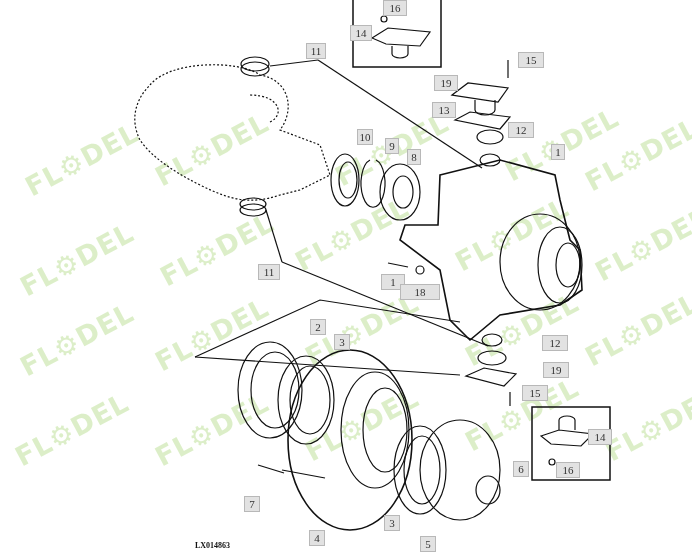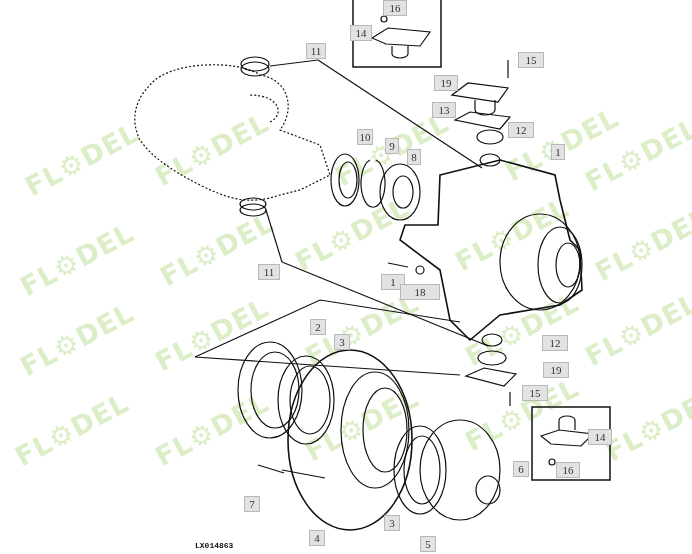--- a/index.html
+++ b/index.html
@@ -12,21 +12,21 @@
     box-sizing:border-box; height:16px;
   }
   .wm {
     position:absolute; color:#d6ecbf; font-family:"DejaVu Sans", sans-serif;
     font-weight:bold; font-size:27px; letter-spacing:1px;
     transform:rotate(-28deg); transform-origin:left top; white-space:nowrap;
     pointer-events:none; opacity:0.85;
   }
   .fig-id {
     position:absolute; left:148px; top:541px; font-size:8px; font-weight:bold;
-    color:#111; font-family:Liberation Mono, monospace;padding-left:47px;
+    color:#111; font-family:Liberation Serif, serif;padding-left:47px;
   }
 </style>
 </head>
 <body>
 
 <div id="stage">
   <div id="wm-layer">
       <div class="wm" style="left: 20px; top: 175px;">FL⚙DEL</div>
       <div class="wm" style="left: 150px; top: 165px;">FL⚙DEL</div>
       <div class="wm" style="left: 330px; top: 165px;">FL⚙DEL</div>

